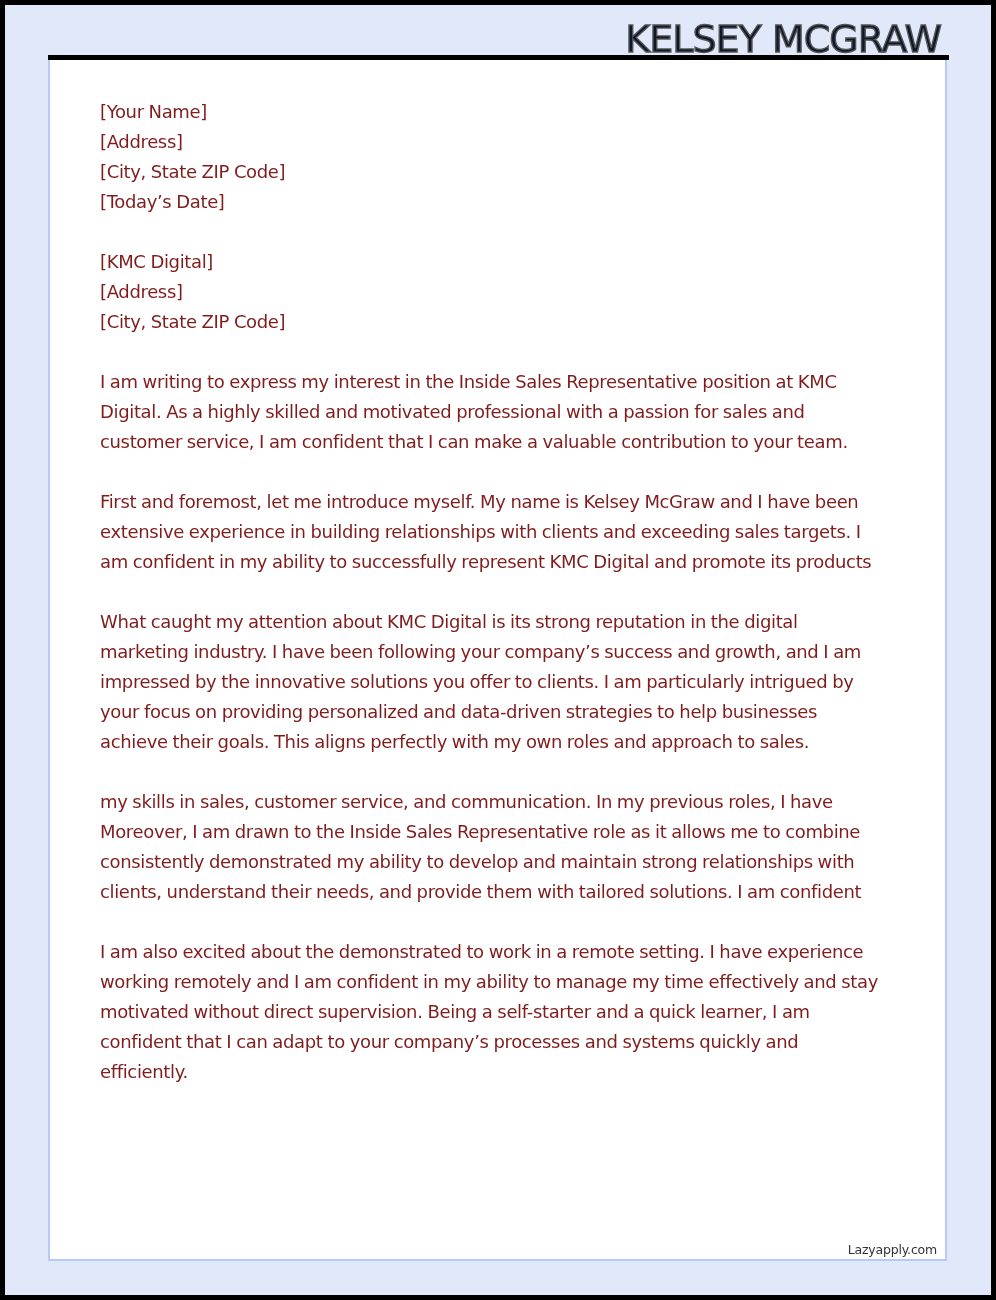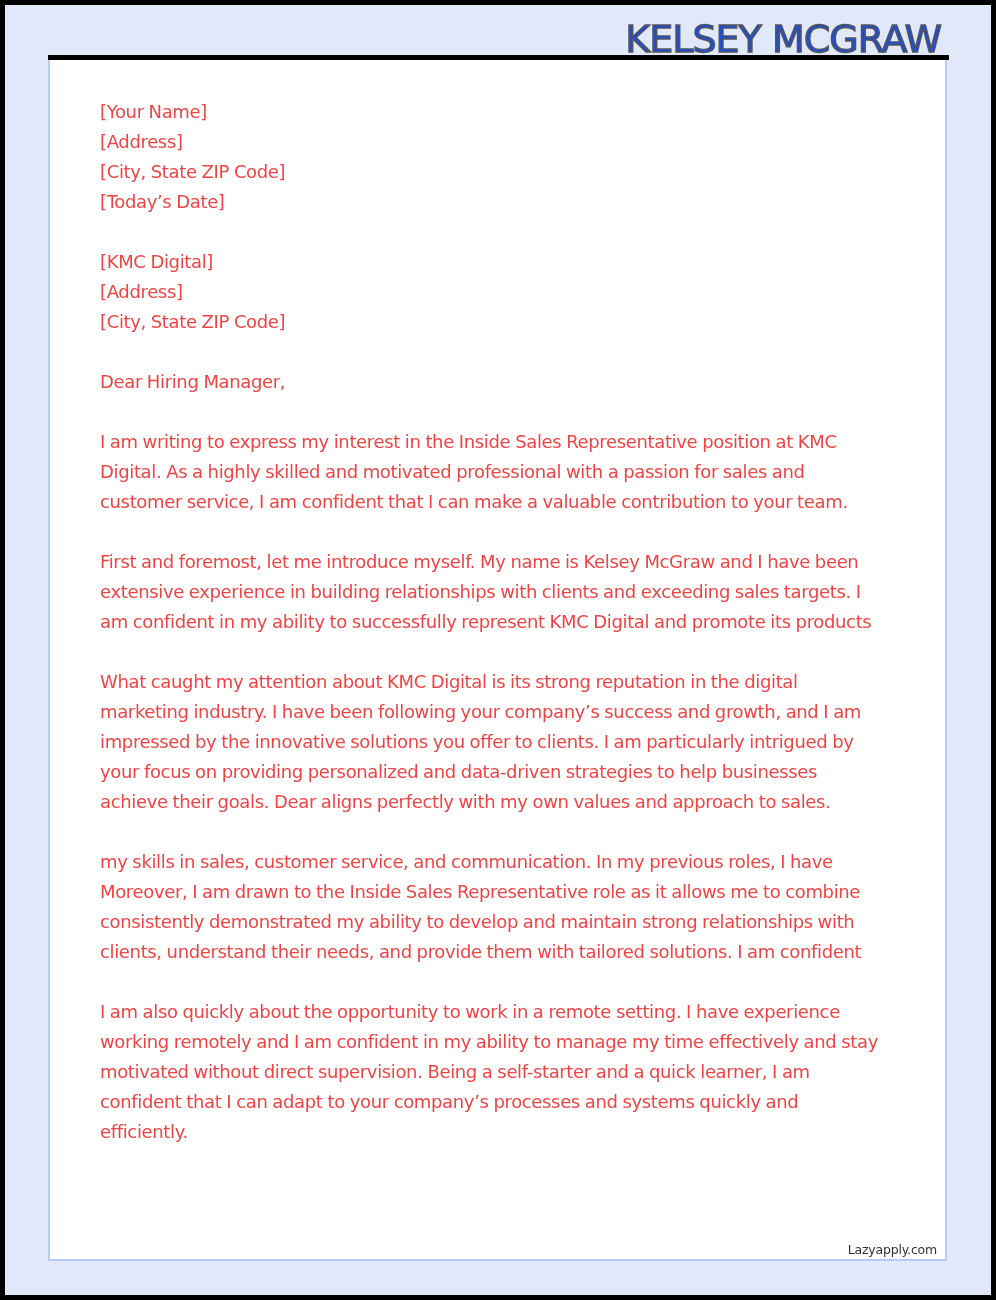--- a/index.html
+++ b/index.html
@@ -19,21 +19,21 @@
       background: #e0e8fa;
       overflow: hidden;
     }
     .name-header {
       position: absolute;
       right: 50px;
       top: 12px;
       font-family: "DejaVu Sans", sans-serif;
       font-size: 38px;
       letter-spacing: -1px;
-      color: #1d4ed8;
+      color: #0f172a;
       -webkit-text-stroke: 1.4px #555;
       line-height: 44px;
       white-space: nowrap;
     }
     .page {
       position: absolute;
       left: 43px;
       top: 50px;
       width: 899px;
       height: 1206px;
@@ -53,21 +53,21 @@
       background: #000;
     }
     .letter {
       position: absolute;
       left: 50px;
       top: 42px;
       width: 800px;
       font-family: "DejaVu Sans", sans-serif;
       font-size: 18px;
       line-height: 30px;
-      color: #ef4444;
+      color: #7f1d1d;
       letter-spacing: -0.35px;
       word-spacing: -0.5px;
     }
     .block { margin: 0 0 30px 0; }
     .line { display: block; white-space: nowrap; }
     .para { margin: 0 0 30px 0; }
     .last-para { margin: 0; }
     .watermark {
       position: absolute;
       right: 8px;
@@ -95,53 +95,50 @@
         <span class="line">[City, State ZIP Code]</span>
         <span class="line">[Today’s Date]</span>
       </div>
 
       <div class="block">
         <span class="line">[KMC Digital]</span>
         <span class="line">[Address]</span>
         <span class="line">[City, State ZIP Code]</span>
       </div>
 
-      <div class="block">
-        <span class="line">Dear Hiring Manager,</span>
-      </div>
 
       <div class="para">
         <span class="line">I am writing to express my interest in the Inside Sales Representative position at KMC</span>
         <span class="line">Digital. As a highly skilled and motivated professional with a passion for sales and</span>
         <span class="line">customer service, I am confident that I can make a valuable contribution to your team.</span>
       </div>
 
       <div class="para">
         <span class="line">First and foremost, let me introduce myself. My name is Kelsey McGraw and I have been</span>
         <span class="line">extensive experience in building relationships with clients and exceeding sales targets. I</span>
         <span class="line">am confident in my ability to successfully represent KMC Digital and promote its products</span>
       </div>
 
       <div class="para">
         <span class="line">What caught my attention about KMC Digital is its strong reputation in the digital</span>
         <span class="line">marketing industry. I have been following your company’s success and growth, and I am</span>
         <span class="line">impressed by the innovative solutions you offer to clients. I am particularly intrigued by</span>
         <span class="line">your focus on providing personalized and data-driven strategies to help businesses</span>
-        <span class="line">achieve their goals. Dear aligns perfectly with my own values and approach to sales.</span>
+        <span class="line">achieve their goals. This aligns perfectly with my own roles and approach to sales.</span>
       </div>
 
       <div class="para">
         <span class="line">my skills in sales, customer service, and communication. In my previous roles, I have</span>
         <span class="line">Moreover, I am drawn to the Inside Sales Representative role as it allows me to combine</span>
         <span class="line">consistently demonstrated my ability to develop and maintain strong relationships with</span>
         <span class="line">clients, understand their needs, and provide them with tailored solutions. I am confident</span>
       </div>
 
       <div class="para last-para">
-        <span class="line">I am also quickly about the opportunity to work in a remote setting. I have experience</span>
+        <span class="line">I am also excited about the demonstrated to work in a remote setting. I have experience</span>
         <span class="line">working remotely and I am confident in my ability to manage my time effectively and stay</span>
         <span class="line">motivated without direct supervision. Being a self-starter and a quick learner, I am</span>
         <span class="line">confident that I can adapt to your company’s processes and systems quickly and</span>
         <span class="line">efficiently.</span>
       </div>
     </div>
 
     <div class="watermark">Lazyapply.com</div>
   </div>
 </div>

